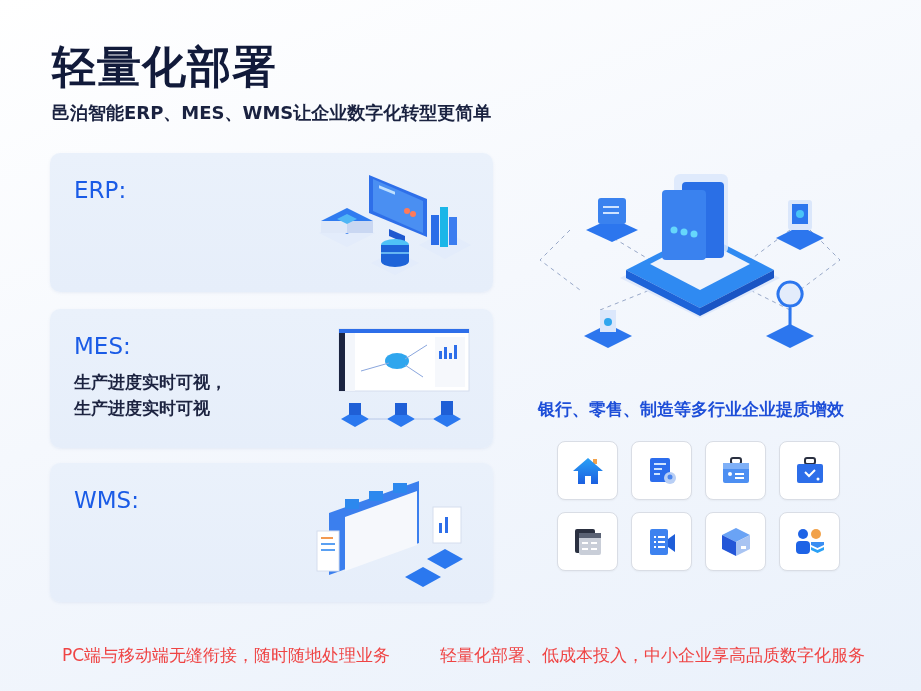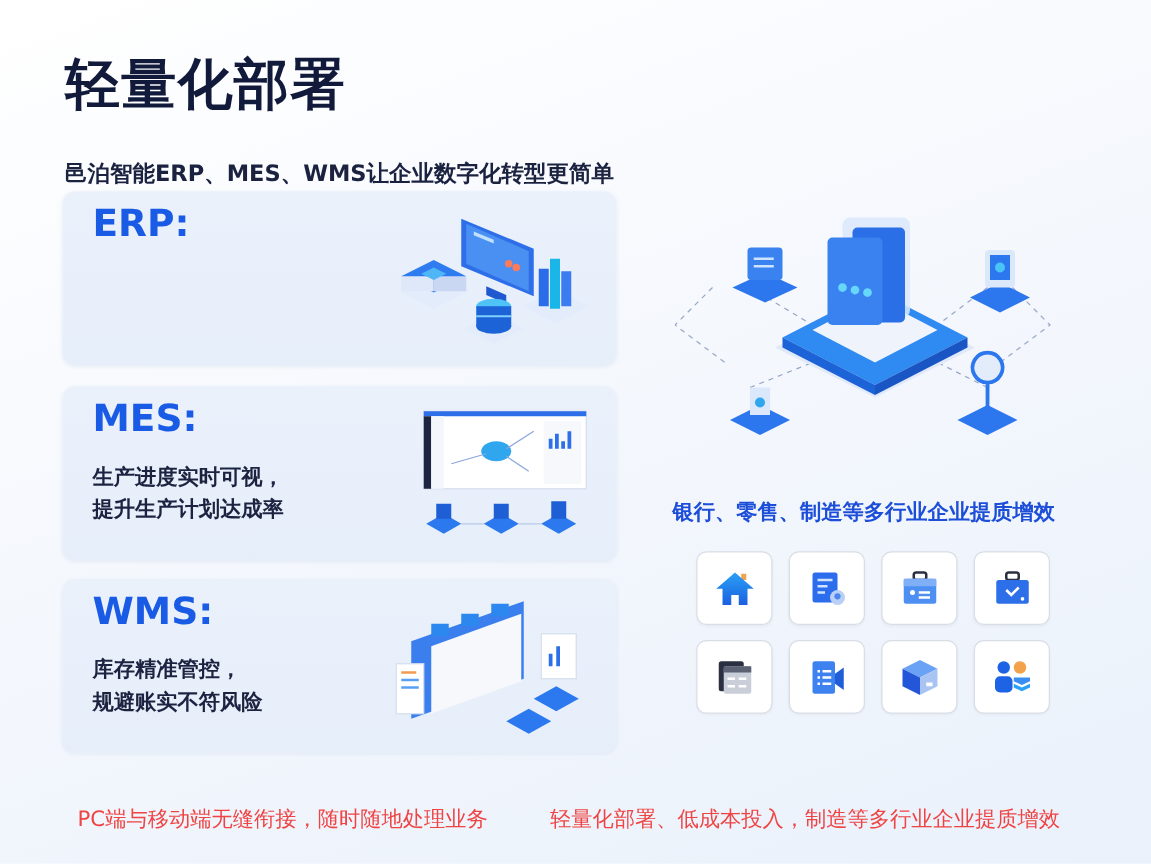--- a/index.html
+++ b/index.html
@@ -9,31 +9,31 @@
     background: linear-gradient(160deg, #ffffff 0%, #f5f8fd 45%, #eaf1fb 100%);
     position: relative;
     color: #1a2240;
   }
   .title {
     position: absolute; left: 52px; top: 38px;
     font-size: 44px; font-weight: 900; color: #111a3a; letter-spacing: 1px;
   }
   .subtitle {
     position: absolute; left: 52px; top: 101px;
-    font-size: 18px; font-weight: 600; color: #1a2240; margin-top: 26px;
+    font-size: 18px; font-weight: 600; color: #1a2240;
   }
   .card {
     position: absolute; left: 50px; width: 443px; height: 139px;
     border-radius: 10px;
     background: linear-gradient(180deg, #eaf1fb 0%, #e6eefa 100%);
     box-shadow: 0 1px 3px rgba(120,150,200,0.12);
   }
   .card .ctitle {
-    position: absolute; left: 24px; top: 9px;
-    font-size: 30px; font-weight: 700; color: #1a5be6;
+    position: absolute; left: 24px; top: 24px;
+    font-size: 23px; font-weight: 400; color: #1a5be6;
   }
   .card .cdesc {
     position: absolute; left: 24px; top: 60px; width: 240px;
     font-size: 17px; font-weight: 600; line-height: 26px; color: #1c2340;
   }
   .card .illus { position: absolute; right: 14px; top: 10px; width: 170px; height: 120px; }
 
   .hero { position: absolute; left: 540px; top: 160px; width: 320px; height: 220px; }
   .industry {
     position: absolute; left: 538px; top: 398px;
@@ -91,21 +91,21 @@
     <rect x="122" y="52" width="8" height="30" fill="#2b6de8"></rect>
     <rect x="131" y="44" width="8" height="40" fill="#1bb6e8"></rect>
     <rect x="140" y="54" width="8" height="28" fill="#3b7df0"></rect>
   </svg>
 </div>
 
 <div class="card" style="top:309px">
   <div class="ctitle">MES:</div>
   <div class="cdesc">
     <div>生产进度实时可视，</div>
-    <div>提升生产计划达成率</div>
+    <div>生产进度实时可视</div>
   </div>
   <svg class="illus" viewBox="0 0 170 120">
     <rect x="30" y="10" width="130" height="62" fill="#ffffff" stroke="#d5deee"></rect>
     <rect x="30" y="10" width="130" height="4" fill="#2d6ee9"></rect>
     <rect x="30" y="14" width="6" height="58" fill="#1b2440"></rect>
     <rect x="36" y="14" width="10" height="58" fill="#f3f6fb"></rect>
     <ellipse cx="88" cy="42" rx="12" ry="8" fill="#2fa6ee"></ellipse>
     <line x1="52" y1="52" x2="80" y2="44" stroke="#8aa6dd"></line>
     <line x1="96" y1="40" x2="118" y2="26" stroke="#8aa6dd"></line>
     <line x1="96" y1="46" x2="114" y2="58" stroke="#8aa6dd"></line>
@@ -124,24 +124,20 @@
       <rect x="86" y="84" width="12" height="12"></rect>
       <rect x="132" y="82" width="12" height="14"></rect>
     </g>
     <line x1="60" y1="100" x2="78" y2="100" stroke="#b8c8e8"></line>
     <line x1="106" y1="100" x2="124" y2="100" stroke="#b8c8e8"></line>
   </svg>
 </div>
 
 <div class="card" style="top:463px">
   <div class="ctitle">WMS:</div>
-  <div class="cdesc">
-    <div>库存精准管控，</div>
-    <div>规避账实不符风险</div>
-  </div>
   <svg class="illus" viewBox="0 0 170 120">
     <polygon points="20,40 110,8 110,70 20,102" fill="#3b7fee"></polygon>
     <polygon points="36,44 108,18 108,72 36,98" fill="#f6f8fc"></polygon>
     <g fill="#2c88ee">
         <rect x="36" y="26" width="14" height="10"></rect>
         <rect x="60" y="18" width="14" height="10"></rect>
         <rect x="84" y="10" width="14" height="10"></rect>
       </g>
     <rect x="8" y="58" width="22" height="40" fill="#ffffff" stroke="#d5deee"></rect>
     <rect x="12" y="64" width="12" height="2" fill="#f29a52"></rect>
@@ -272,13 +268,13 @@
       <circle cx="10" cy="9" r="5" fill="#1e63e6"></circle>
       <circle cx="23" cy="9" r="5" fill="#f2a24a"></circle>
       <rect x="3" y="16" width="14" height="13" rx="4" fill="#1e63e6"></rect>
       <path d="M18 17 L31 17 L31 20 L24.5 23 L18 20 Z" fill="#3a8ef2"></path>
       <path d="M18 22 L24.5 25 L31 22 L31 25 L24.5 28 L18 25 Z" fill="#2aa1f6"></path>
     </svg>
   </div>
 </div>
 
 <div class="footer f1">PC端与移动端无缝衔接，随时随地处理业务</div>
-<div class="footer f2">轻量化部署、低成本投入，制造等多行业企业提质增效</div>
+<div class="footer f2">轻量化部署、低成本投入，中小企业享高品质数字化服务</div>
 
 </body></html>

